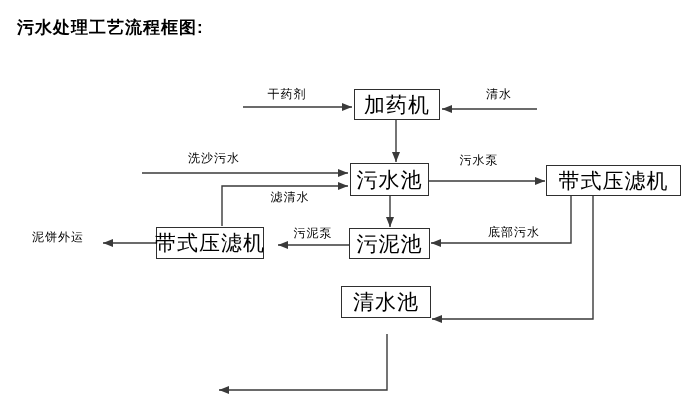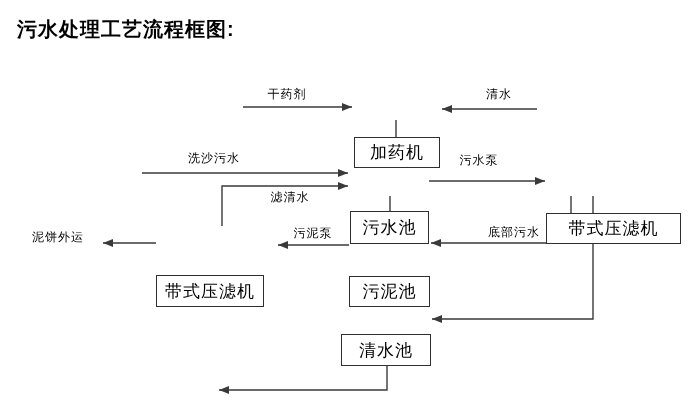--- a/index.html
+++ b/index.html
@@ -8,34 +8,33 @@
     --box-fill:#ffffff;
     --text:#000000;
     --background:#ffffff;
   }
   *{margin:0;padding:0;box-sizing:border-box;}
   html,body{width:700px;height:420px;background:var(--background);}
   body{font-family:"Liberation Sans","DejaVu Sans",sans-serif;color:var(--text);}
   .page{position:relative;width:700px;height:420px;background:var(--background);overflow:hidden;}
   .title{
     position:absolute;left:17px;top:16px;
-    font-size:20px;font-weight:bold;letter-spacing:1px;
+    font-size:17px;font-weight:bold;letter-spacing:1px;
     color:var(--text);white-space:nowrap;
   }
   svg.wires{position:absolute;left:0;top:0;width:700px;height:420px;}
   svg.wires polyline{fill:none;stroke:var(--line);stroke-width:1.4;}
   svg.wires .arrhead{fill:var(--line);}
   .node{
     position:absolute;
     border:1.5px solid var(--box-border);
     background:var(--box-fill);
     display:flex;align-items:center;justify-content:center;
-    font-size:17px;letter-spacing:1px;white-space:nowrap;
+    font-size:21px;letter-spacing:1px;white-space:nowrap;
     z-index:2;
-    margin-top:48px;
   }
   .lbl{
     position:absolute;transform:translateX(-50%);
     font-size:12px;letter-spacing:1px;white-space:nowrap;
     z-index:3;color:var(--text);
   }
 </style>
 </head>
 <body>
 

